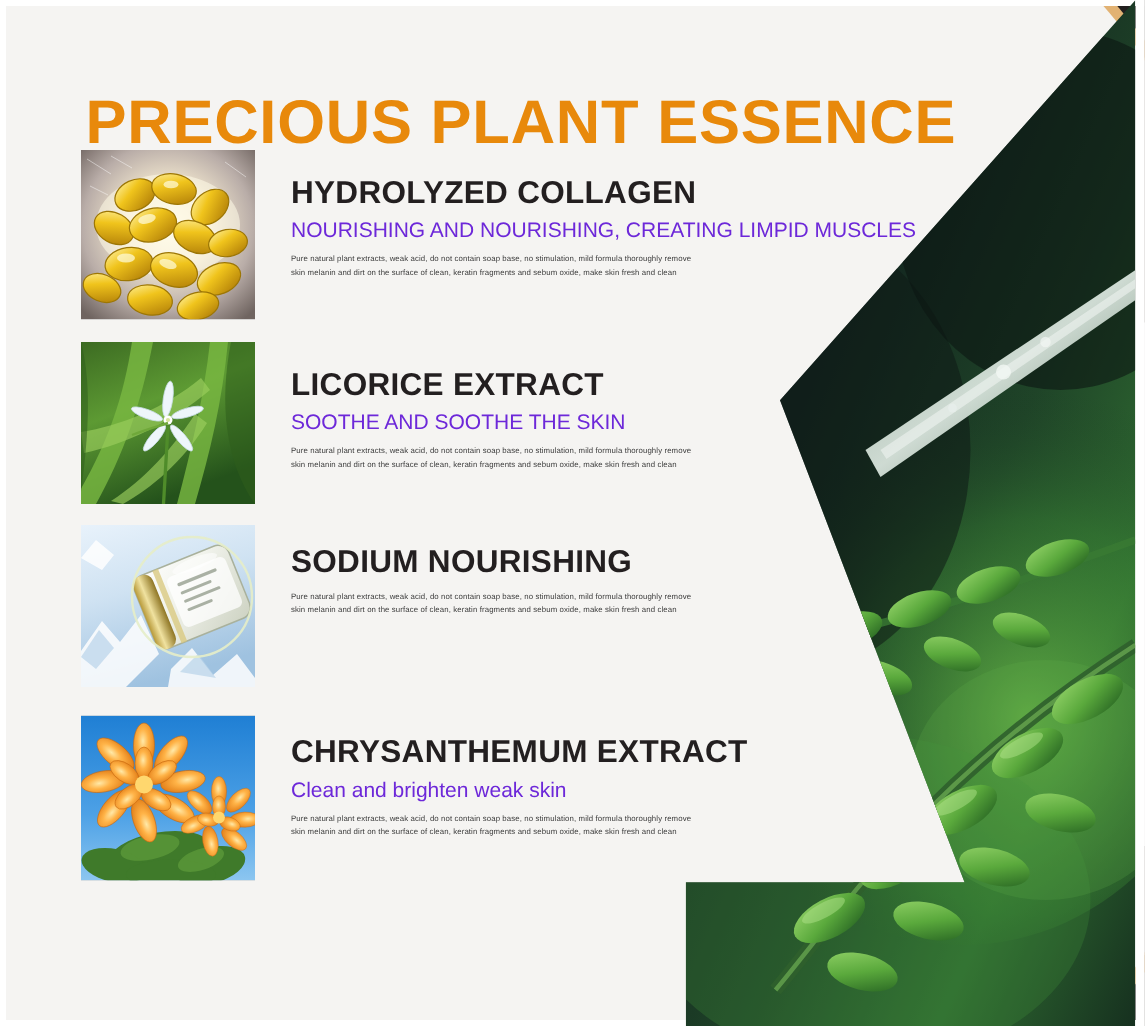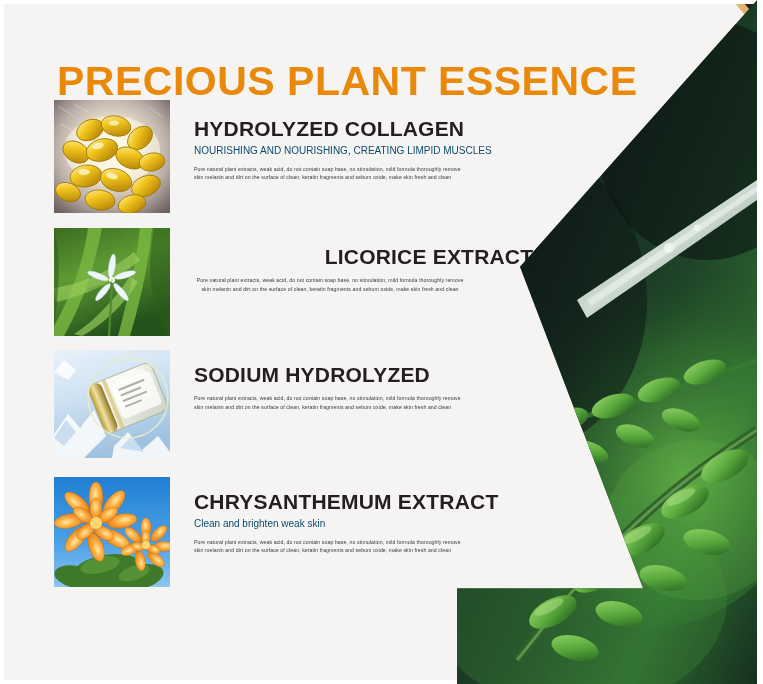--- a/index.html
+++ b/index.html
@@ -62,21 +62,21 @@
     white-space:nowrap;
   }
 
   .entry{
     position:absolute;
     left:54px;
     width:600px;
     height:115px;
   }
   #entry-0{top:100px;}
-  #entry-1{top:228px;text-align:center;}
+  #entry-1{top:228px;}
   #entry-2{top:350px;}
   #entry-3{top:477px;}
 
   .thumb{
     position:absolute;
     left:0; top:0;
     width:116px;height:113px;
     overflow:hidden;
     background:#cfcfcf;
   }
@@ -95,22 +95,22 @@
 
   .entry-title{
     font-size:21px;
     font-weight:bold;
     color:#231f20;
     letter-spacing:0.2px;
     line-height:1.05;
     white-space:nowrap;
   }
   .entry-sub{
-    font-size:10px;
-    color:#0c4a6e;
+    font-size:14px;
+    color:#6d28d9;
     margin-top:5px;
     line-height:1.15;
     white-space:nowrap;
   }
   .entry-body{
     font-size:5.2px;
     color:#3a3a3a;
     margin-top:8px;
     line-height:1.65;
     width:272px;
@@ -308,20 +308,21 @@
             </g>
             <circle cx="0" cy="0" r="3" fill="#ffffff"></circle>
             <circle cx="0" cy="0" r="1.4" fill="#d8e49a"></circle>
           </g>
           <path d="M 58 56 C 57 74, 56 92, 55 108" stroke="#4f8c2a" stroke-width="2.2" fill="none"></path>
           <path d="M 34 62 C 44 58, 52 56, 58 54" stroke="#6fa83a" stroke-width="1.6" fill="none"></path>
         </svg>
       </div>
       <div class="entry-text">
         <div class="entry-title">LICORICE EXTRACT</div>
+        <div class="entry-sub">SOOTHE AND SOOTHE THE SKIN</div>
         <div class="entry-body">Pure natural plant extracts, weak acid, do not contain soap base, no stimulation, mild formula thoroughly remove skin melanin and dirt on the surface of clean, keratin fragments and sebum oxide, make skin fresh and clean</div>
       </div>
     </div>
 
     <div class="entry" id="entry-2">
       <div class="thumb">
         <svg viewBox="0 0 116 108" preserveAspectRatio="none" aria-hidden="true">
           <defs>
             <linearGradient id="iceBg" x1="0" y1="0" x2="0.3" y2="1">
               <stop offset="0%" stop-color="#e8f2fb"></stop>
@@ -360,21 +361,21 @@
               <rect x="-6" y="-6" width="22" height="2" rx="1"></rect>
               <rect x="-6" y="0" width="26" height="2" rx="1"></rect>
               <rect x="-6" y="6" width="18" height="2" rx="1"></rect>
             </g>
             <ellipse cx="10" cy="-20" rx="16" ry="4" fill="#ffffff" opacity="0.55"></ellipse>
           </g>
           <circle cx="74" cy="48" r="40" fill="none" stroke="#e6edc8" stroke-width="1.6" opacity="0.9"></circle>
         </svg>
       </div>
       <div class="entry-text">
-        <div class="entry-title">SODIUM HYDROLYZED</div>
+        <div class="entry-title">SODIUM NOURISHING</div>
         <div class="entry-body">Pure natural plant extracts, weak acid, do not contain soap base, no stimulation, mild formula thoroughly remove skin melanin and dirt on the surface of clean, keratin fragments and sebum oxide, make skin fresh and clean</div>
       </div>
     </div>
 
     <div class="entry" id="entry-3">
       <div class="thumb">
         <svg viewBox="0 0 116 110" preserveAspectRatio="none" aria-hidden="true">
           <defs>
             <linearGradient id="skyG" x1="0" y1="0" x2="0" y2="1">
               <stop offset="0%" stop-color="#1f7fd4"></stop>

